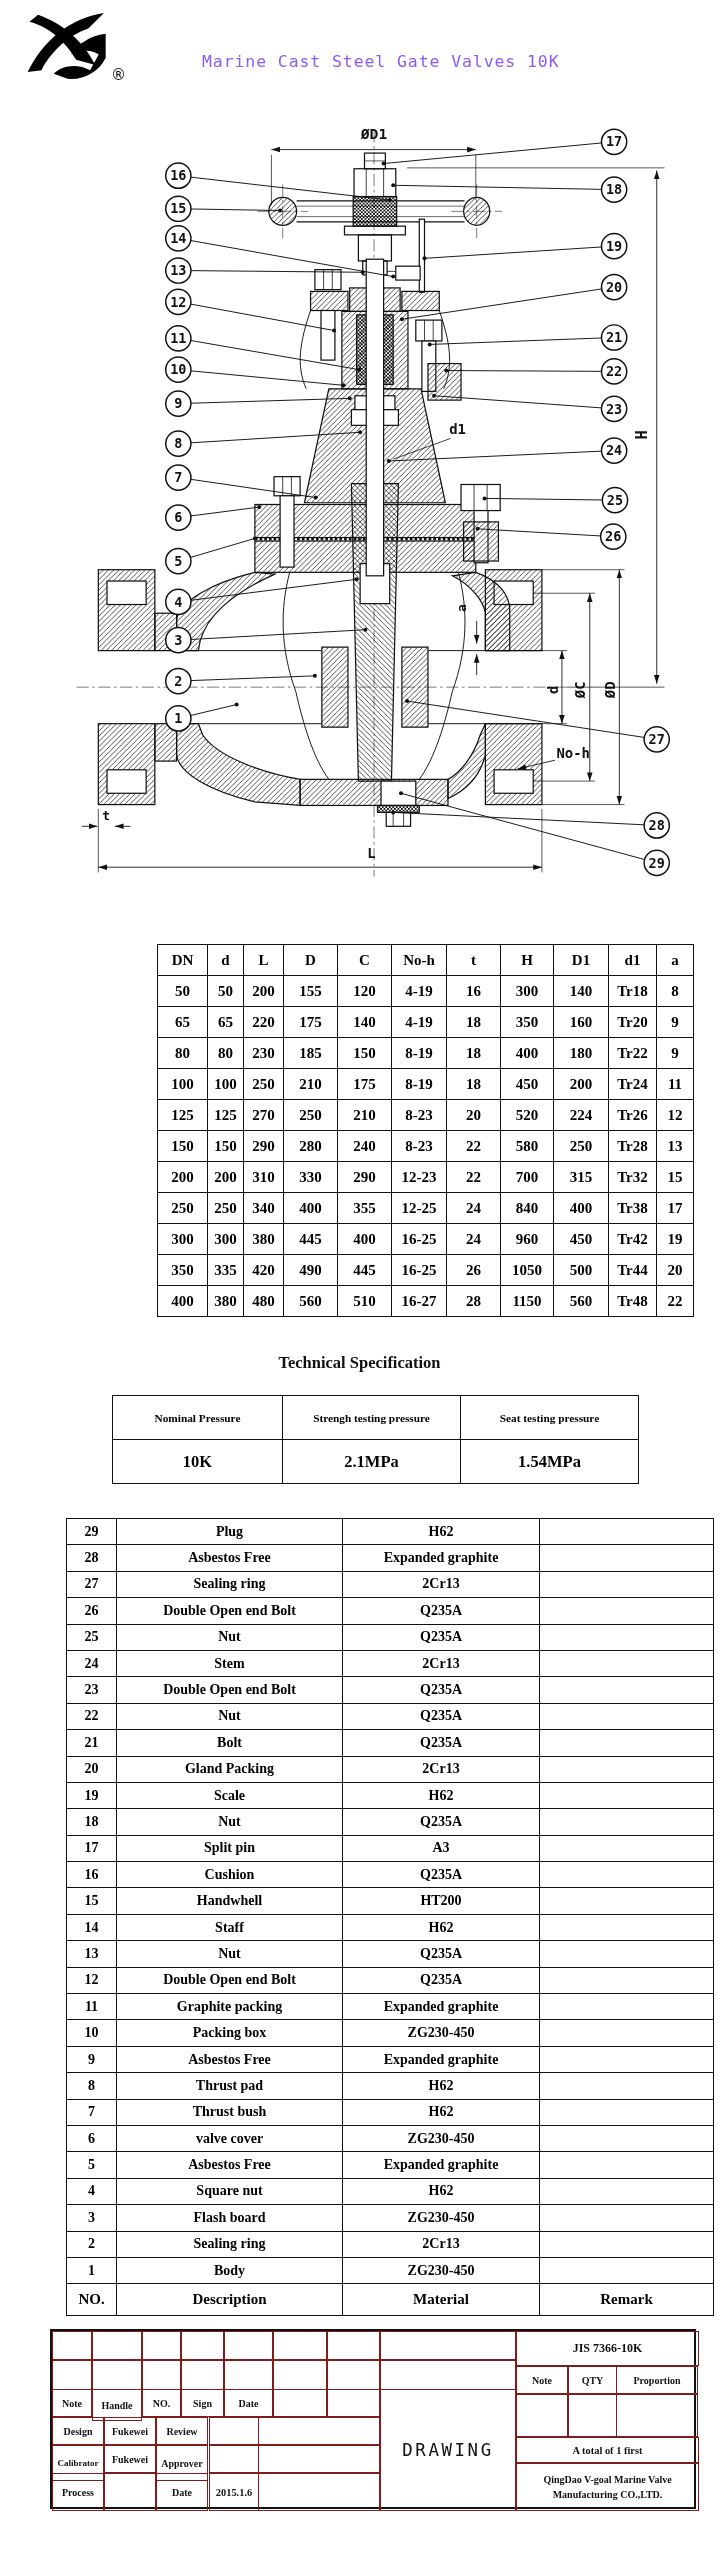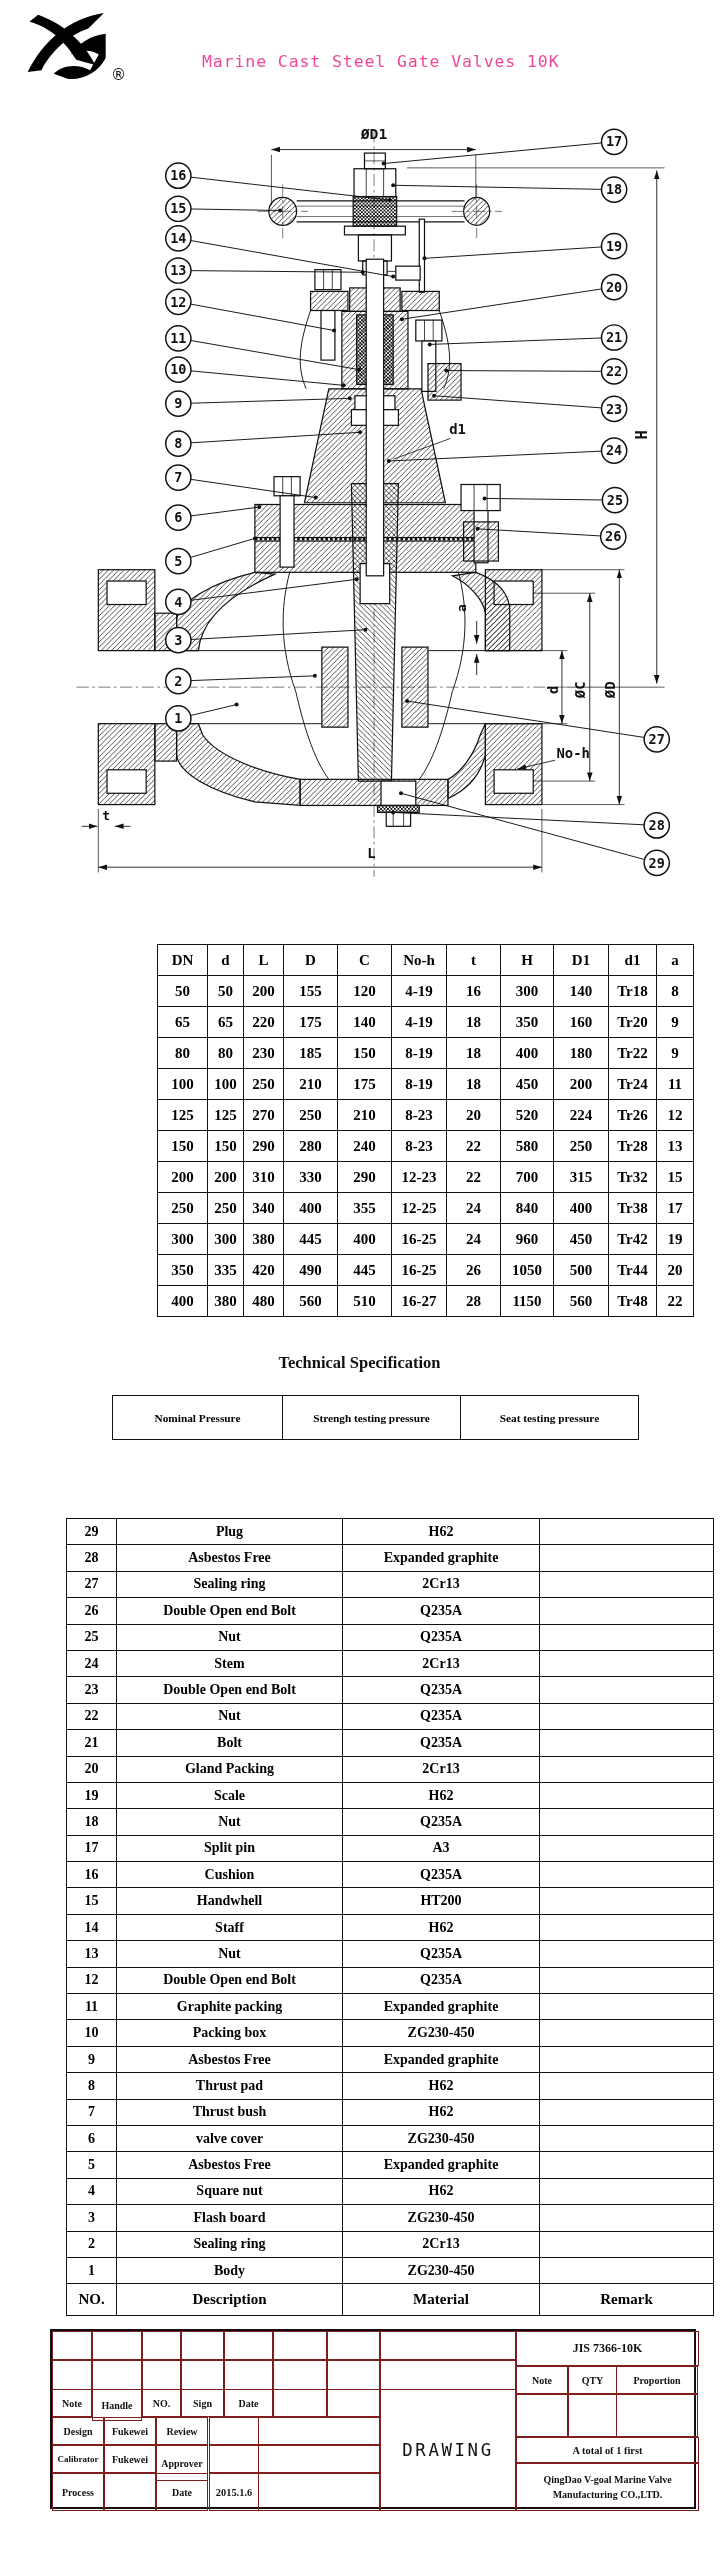--- a/index.html
+++ b/index.html
@@ -1,19 +1,19 @@
 <!DOCTYPE html>
 <html style="font-size:14px"><head>
 <meta charset="utf-8">
 <style>
   html,body{margin:0;padding:0;background:#fff;}
   .page{position:relative;width:722px;height:2576px;background:#fff;overflow:hidden;
         font-family:"Liberation Serif",serif;color:#111;}
   
-  #page-title{position:absolute;left:174px;top:52px;font-size:16.5px;letter-spacing:0.9px;color:#ec4899;
+  #page-title{position:absolute;left:174px;top:52px;font-size:16.5px;letter-spacing:0.9px;color:#8b5cf6;
               font-family:"DejaVu Sans Mono",monospace;font-weight:normal;padding-left:28px;}
   #reg-mark{position:absolute;left:111px;top:66px;font-size:15px;font-family:"DejaVu Sans",sans-serif;}
   
   table{border-collapse:collapse;table-layout:fixed;margin-left:16px;}
   td,th{border:1.4px solid #111;text-align:center;vertical-align:middle;
         font-family:"Liberation Serif",serif;font-weight:bold;color:#000;
         overflow:hidden;white-space:nowrap;padding:0;}
   #dim-table{position:absolute;left:141px;top:944px;width:535px;}
   #dim-table td,#dim-table th{font-size:15px;height:30px;border-width:1.6px;}
   #tech-title{position:absolute;left:96px;top:1353px;width:527px;text-align:center;
@@ -557,20 +557,25 @@
         <col style="width:170px">
         <col style="width:178px">
         <col style="width:178px">
       </colgroup>
     <tbody>
         <tr>
       <th>Nominal Pressure</th>
       <th>Strengh testing pressure</th>
       <th>Seat testing pressure</th>
     </tr>
+    <tr>
+      <td>10K</td>
+      <td>2.1MPa</td>
+      <td>1.54MPa</td>
+    </tr>
   </tbody>
     </table>
 
   <table id="parts-table">
       <colgroup>
         <col style="width: 50px;">
         <col style="width: 226px;">
         <col style="width: 197px;">
         <col style="width: 174px;">
       </colgroup>
@@ -784,21 +789,21 @@
     <div class="tb-cell" style="left:172px;top:58px;width:49px;height:28px;">Date</div>
     <div class="tb-cell" style="left:221px;top:58px;width:54px;height:28px;"></div>
     <div class="tb-cell" style="left:275px;top:58px;width:53px;height:28px;"></div>
 
     <div class="tb-cell" style="left:0;top:86px;width:52px;height:28px;">Design</div>
     <div class="tb-cell" style="left:52px;top:86px;width:52px;height:28px;">Fukewei</div>
     <div class="tb-cell" style="left:104px;top:86px;width:52px;height:28px;">Review</div>
     <div class="tb-cell" style="left:157px;top:86px;width:50px;height:28px;"></div>
     <div class="tb-cell" style="left:206px;top:86px;width:122px;height:28px;"></div>
 
-    <div class="tb-cell" style="left:0;top:114px;width:52px;height:28px;font-size:9px;">Calibrator</div>
+    <div class="tb-cell" style="left:0;top:114px;width:52px;height:36px;font-size:9px;">Calibrator</div>
     <div class="tb-cell" style="left:52px;top:114px;width:52px;height:28px;">Fukewei</div>
     <div class="tb-cell" style="left:104px;top:114px;width:52px;height:36px;">Approver</div>
     <div class="tb-cell" style="left:157px;top:114px;width:50px;height:28px;"></div>
     <div class="tb-cell" style="left:206px;top:114px;width:122px;height:28px;"></div>
 
     <div class="tb-cell" style="left:0;top:142px;width:52px;height:38px;">Process</div>
     <div class="tb-cell" style="left:52px;top:142px;width:52px;height:38px;"></div>
     <div class="tb-cell" style="left:104px;top:142px;width:52px;height:38px;">Date</div>
     <div class="tb-cell" style="left:157px;top:142px;width:50px;height:38px;font-size:10.4px;">2015.1.6</div>
     <div class="tb-cell" style="left:206px;top:142px;width:122px;height:38px;"></div>

